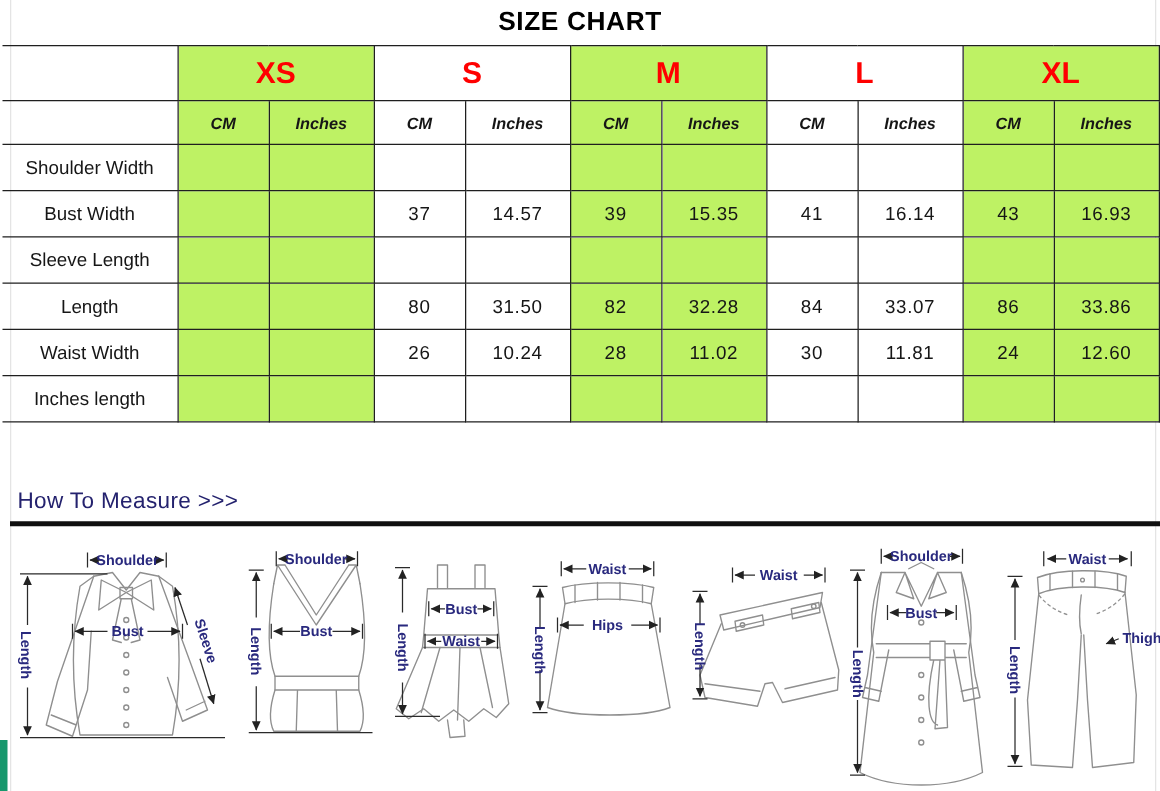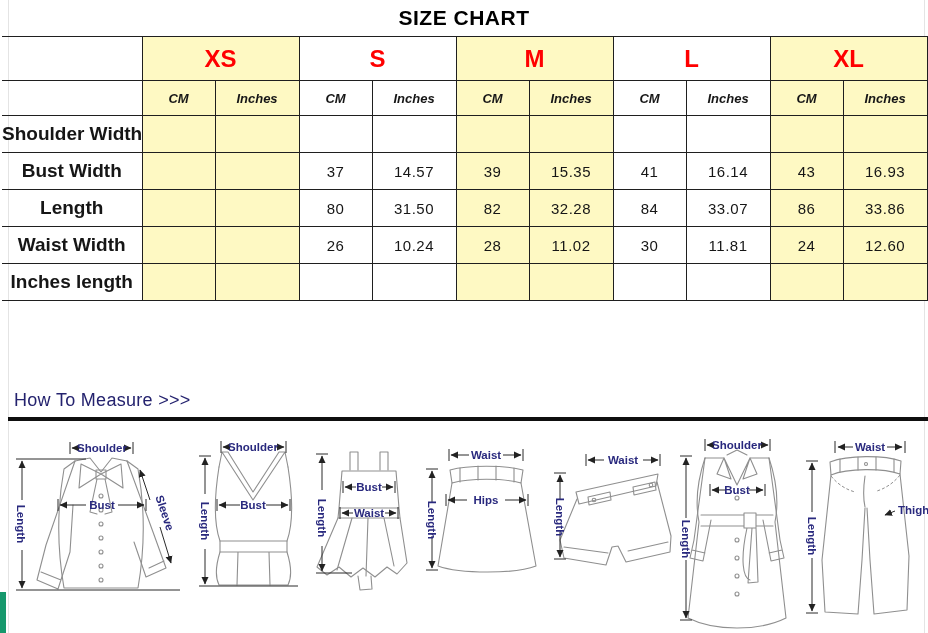--- a/index.html
+++ b/index.html
@@ -27,23 +27,23 @@
     color:#161616;
   }
   table.sizechart th, table.sizechart td{
     border:1px solid #1f1f1f;text-align:center;vertical-align:middle;
     padding:0;overflow:hidden;white-space:nowrap;
   }
   table.sizechart tr > *:first-child{border-left:0;}
   tr.hdr-size th{height:43px;font-size:24px;font-weight:bold;color:#ff0000;}
   tr.hdr-size th.rowhead{height:43px;}
   tr.hdr-units th{height:34px;font-size:13px;font-weight:bold;color:#161616;font-style:italic;}
-  tbody th{height:36px;font-size:19px;font-weight:bold;}
+  tbody th{height:36px;font-size:15px;font-weight:normal;}
   tbody td{height:36px;font-size:15px;letter-spacing:0.5px;}
-  .g{background:#fef9c3;}
+  .g{background:#bef264;}
 
   .measure-heading{
     position:absolute;left:14px;top:390px;
     font-size:18px;font-weight:normal;color:#24226e;letter-spacing:0.3px;
   }
   .divider{
     position:absolute;left:8px;top:417px;width:920px;height:4px;background:#0f0f0f;
   }
 
   svg.diagrams{position:absolute;left:0;top:420px;}
@@ -118,20 +118,33 @@
       <td class="g"></td>
       <td class="g"></td>
       <td>37</td>
       <td>14.57</td>
       <td class="g">39</td>
       <td class="g">15.35</td>
       <td>41</td>
       <td>16.14</td>
       <td class="g">43</td>
       <td class="g">16.93</td>
+    </tr>
+    <tr>
+      <th>Sleeve Length</th>
+      <td class="g"></td>
+      <td class="g"></td>
+      <td></td>
+      <td></td>
+      <td class="g"></td>
+      <td class="g"></td>
+      <td></td>
+      <td></td>
+      <td class="g"></td>
+      <td class="g"></td>
     </tr>
     <tr>
       <th>Length</th>
       <td class="g"></td>
       <td class="g"></td>
       <td>80</td>
       <td>31.50</td>
       <td class="g">82</td>
       <td class="g">32.28</td>
       <td>84</td>

